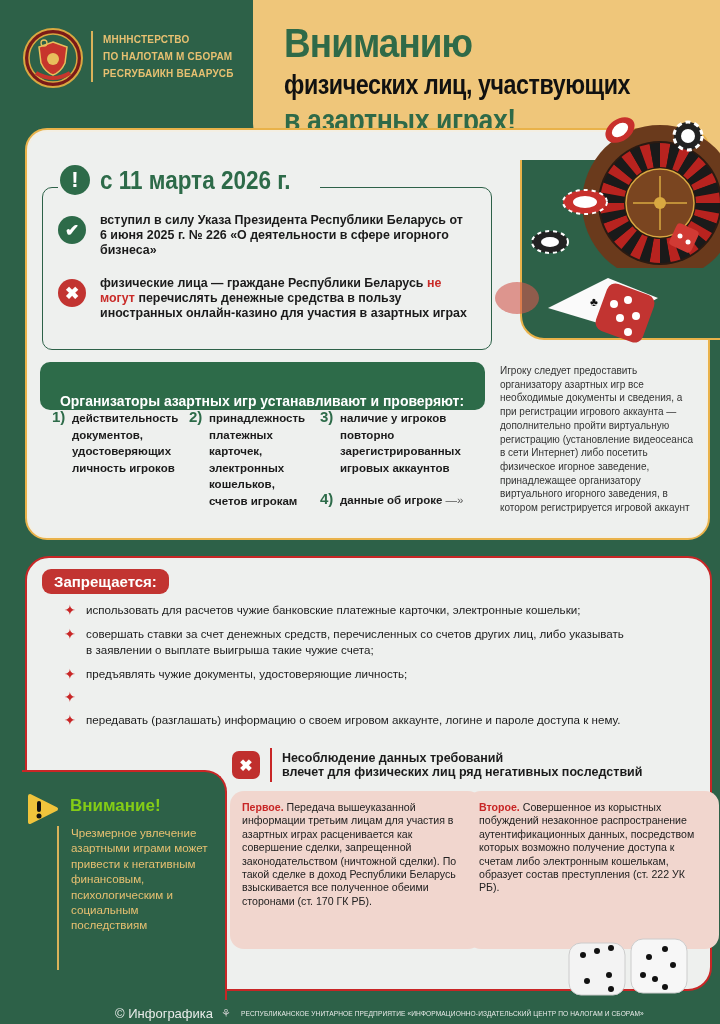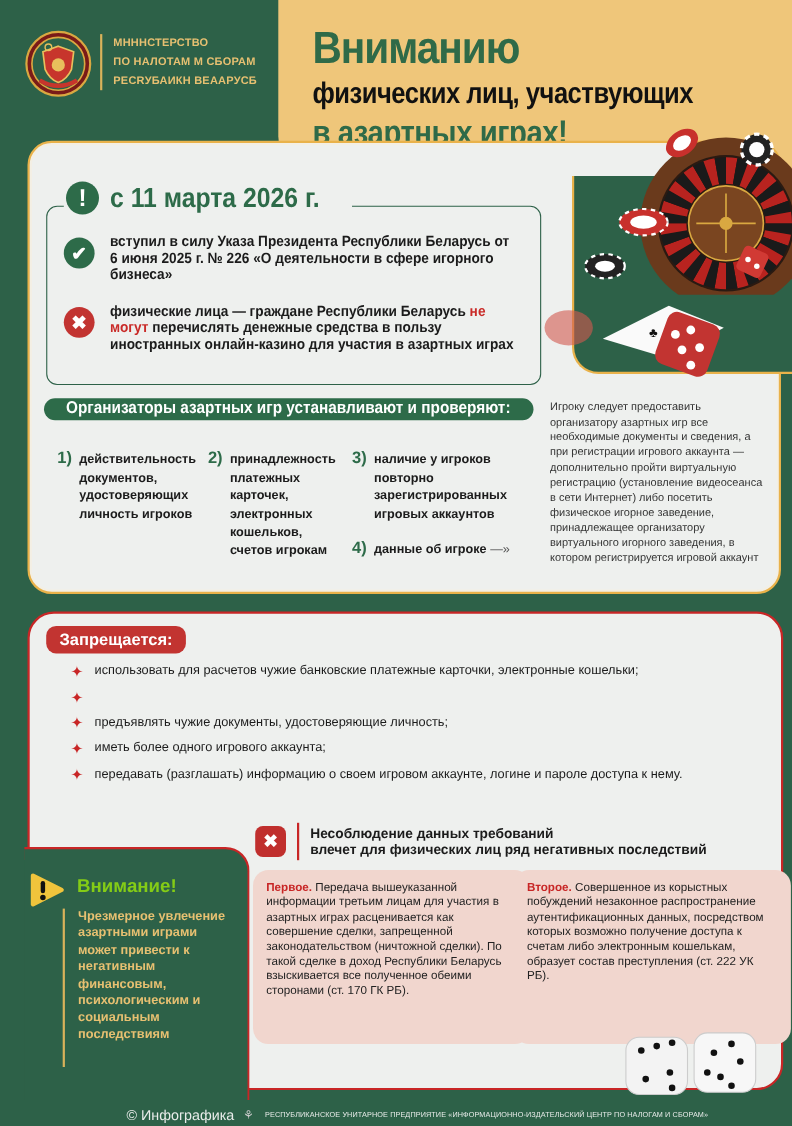--- a/index.html
+++ b/index.html
@@ -16,21 +16,21 @@
 .panel1{position:absolute;left:25px;top:128px;width:685px;height:412px;background:#eef0ee;border:2px solid #e9b24a;border-radius:22px;box-shadow:0 0 0 2px #f3efe4 inset}
 .green-inset{position:absolute;left:520px;top:160px;width:200px;height:180px;background:#2d6148;border-left:2px solid #e9b24a;border-bottom:2px solid #e9b24a;border-radius:0 0 0 24px}
 .date-frame{position:absolute;left:42px;top:187px;width:450px;height:163px;border:1px solid #2d6148;border-radius:10px}
 .date-row{position:absolute;left:58px;top:165px;display:flex;align-items:center;background:#eef0ee;padding:0 8px 0 2px}
 .excl{width:30px;height:30px;border-radius:50%;background:#2d6b49;color:#fff;font-weight:bold;font-size:22px;display:flex;align-items:center;justify-content:center}
 .date-text{font-size:25px;font-weight:bold;color:#2d6b49;margin-left:10px;transform:scaleX(.9);transform-origin:left;white-space:nowrap}
 .stmt{position:absolute;left:58px;display:flex;align-items:flex-start}
 .stmt .ic{width:28px;height:28px;border-radius:50%;color:#fff;display:flex;align-items:center;justify-content:center;font-size:17px;font-weight:bold;flex:none;margin-top:4px}
 .stmt .tx{margin-left:14px;font-size:13.5px;font-weight:bold;line-height:15px;color:#1b1b1b;width:400px;transform:scaleX(.92);transform-origin:left}
 .red{color:#c92b28}
-.org-bar{position:absolute;left:40px;top:362px;width:445px;height:20px;background:#2d6b49;border-radius:10px;color:#fff;font-size:15.5px;font-weight:bold;display:flex;align-items:flex-start;padding-left:20px;white-space:nowrap}
+.org-bar{position:absolute;left:40px;top:362px;width:445px;height:48px;background:#2d6b49;border-radius:10px;color:#fff;font-size:15.5px;font-weight:bold;display:flex;align-items:flex-end;padding-left:20px;white-space:nowrap}
 .org-bar span{display:inline-block;transform:scaleX(.9);transform-origin:left}
 .req{position:absolute;font-size:11.5px;font-weight:bold;line-height:16.5px;color:#1b1b1b}
 .req .num{color:#2d6b49;font-size:15px;position:absolute;left:-20px;top:-1px}
 .arrow{color:#555;font-weight:normal}
 .note{position:absolute;left:500px;top:364px;width:200px;font-size:10px;line-height:13.7px;color:#333}
 
 .panel2{position:absolute;left:25px;top:556px;width:687px;height:435px;background:#eef0ee;border:2px solid #c82626;border-radius:24px}
 .panel2-cut{position:absolute;left:22px;top:770px;width:205px;height:230px;background:#2d6148;border-right:2px solid #c82626;border-top:2px solid #c82626;border-radius:0 22px 0 0}
 .forbid-tag{position:absolute;left:42px;top:569px;background:#c23431;color:#fff;font-size:15px;font-weight:bold;padding:4px 12px;border-radius:9px}
 .fb-list{position:absolute;left:64px;top:602px;width:630px}
@@ -38,21 +38,21 @@
 .fb-item .star{color:#c82626;font-size:14px;width:22px;flex:none;line-height:16px}
 .warn-row{position:absolute;left:232px;top:748px;display:flex;align-items:center}
 .warn-x{width:28px;height:28px;border-radius:7px;background:#c02f2d;color:#fff;font-weight:bold;font-size:16px;display:flex;align-items:center;justify-content:center}
 .warn-line{width:2px;height:34px;background:#c82626;margin:0 10px 0 10px}
 .warn-text{font-size:12.5px;font-weight:bold;line-height:14.5px;color:#1b1b1b}
 .cons{position:absolute;top:791px;width:252px;height:158px;background:#f1d6ce;border-radius:14px;padding:10px 12px;font-size:10.6px;line-height:13.4px;color:#222}
 .cons b{color:#c82626}
 .attn-icon{position:absolute;left:26px;top:792px}
 .attn-title{position:absolute;left:70px;top:796px;font-size:17px;font-weight:bold;color:#84cc16}
 .attn-line{position:absolute;left:57px;top:826px;width:2px;height:144px;background:#d9b25a}
-.attn-text{position:absolute;left:71px;top:825px;font-size:11.6px;font-weight:bold;line-height:15.4px;color:#e7c071;width:140px}
+.attn-text{position:absolute;left:71px;top:825px;font-size:11.6px;font-weight:normal;line-height:15.4px;color:#e7c071;width:140px}
 .footer{position:absolute;left:115px;top:1006px;display:flex;align-items:center;color:#e9ecea;white-space:nowrap}
 .footer .copy{font-size:13px}
 .footer .org{font-size:6.6px;margin-left:10px;letter-spacing:0.1px}
 .footer .sym{margin-left:8px;font-size:11px;color:#ccc}
 .dice{position:absolute}
 </style>
 </head>
 <body>
 
 <svg class="logo" viewBox="0 0 62 62">
@@ -201,28 +201,28 @@
 <div class="panel2"></div>
 <div class="panel2-cut"></div>
 <div class="forbid-tag">Запрещается:</div>
 <div class="fb-list">
   <div class="fb-item">
       <span class="star">✦</span>
       <span>использовать для расчетов чужие банковские платежные карточки, электронные кошельки;</span>
     </div>
   <div class="fb-item">
       <span class="star">✦</span>
+      <span style="width:540px">совершать ставки за счет денежных средств, перечисленных со счетов других лиц, либо указывать в заявлении о выплате выигрыша такие чужие счета;</span>
     </div>
   <div class="fb-item">
       <span class="star">✦</span>
       <span>предъявлять чужие документы, удостоверяющие личность;</span>
     </div>
   <div class="fb-item">
       <span class="star">✦</span>
-      <span>иметь более одного игрового аккаунта;</span>
     </div>
   <div class="fb-item">
       <span class="star">✦</span>
       <span>передавать (разглашать) информацию о своем игровом аккаунте, логине и пароле доступа к нему.</span>
     </div>
 </div>
 
 <div class="warn-row">
   <div class="warn-x">✖</div>
   <div class="warn-line"></div>

